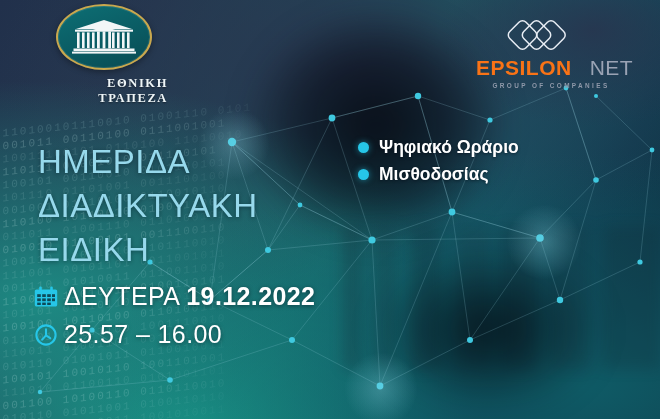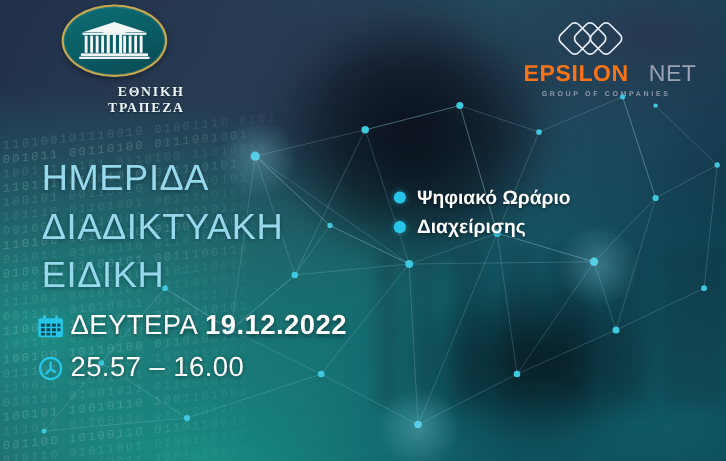--- a/index.html
+++ b/index.html
@@ -91,21 +91,21 @@
     margin-top:4px;color:#8f98a9;font-size:6.4px;letter-spacing:2.4px;font-weight:600;
   }
   
   .headline{
     position:absolute;left:38px;top:140px;
     color:#97d9ec;font-size:33px;line-height:1.33;font-weight:300;
     letter-spacing:.5px;text-shadow:0 1px 4px rgba(0,20,30,.45);
   }
   .headline div{white-space:nowrap;}
   
-  .bullets{position:absolute;left:358px;top:168px;}
+  .bullets{position:absolute;left:358px;top:136px;}
   .bullet{display:flex;align-items:flex-start;margin-bottom:4px;}
   .dot{
     width:11px;height:11px;border-radius:50%;background:#26c6e8;
     margin:6px 10px 0 0;flex:0 0 auto;
     box-shadow:0 0 6px rgba(38,198,232,.55);
   }
   .btext{
     color:#ffffff;font-size:17.5px;line-height:1.33;font-weight:700;
     text-shadow:0 1px 3px rgba(0,10,20,.55);white-space:nowrap;
   }
@@ -270,21 +270,21 @@
   </div>
 
   <div class="bullets">
     <div class="bullet">
       <span class="dot"></span>
       <span class="btext">Ψηφιακό Ωράριο</span>
     </div>
     <div class="bullet">
       <span class="dot"></span>
       <span class="btext">
-        <span class="wrap">Διαχείρισης</span>
+        <span class="wrap">Μισθοδοσίας</span>
       </span>
     </div>
   </div>
 
   <div class="meta">
     <div class="meta-row">
       <span class="meta-icon">
         <svg width="24" height="24" viewBox="0 0 24 24" aria-hidden="true">
           <g fill="#26c6e8">
             <rect x="5.2" y="1.6" width="2.6" height="4.2" rx="1.1"></rect>

